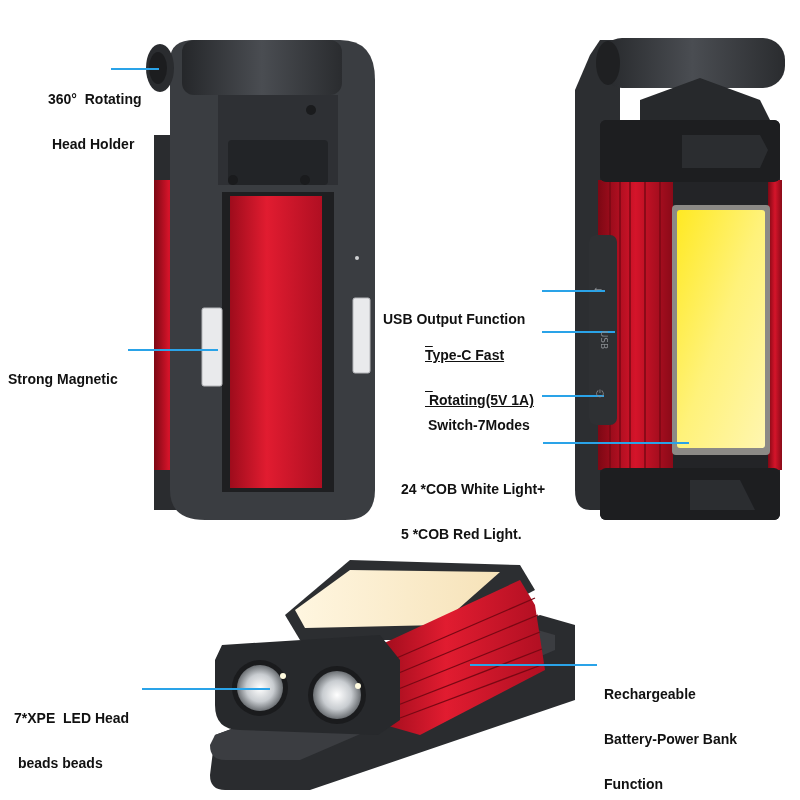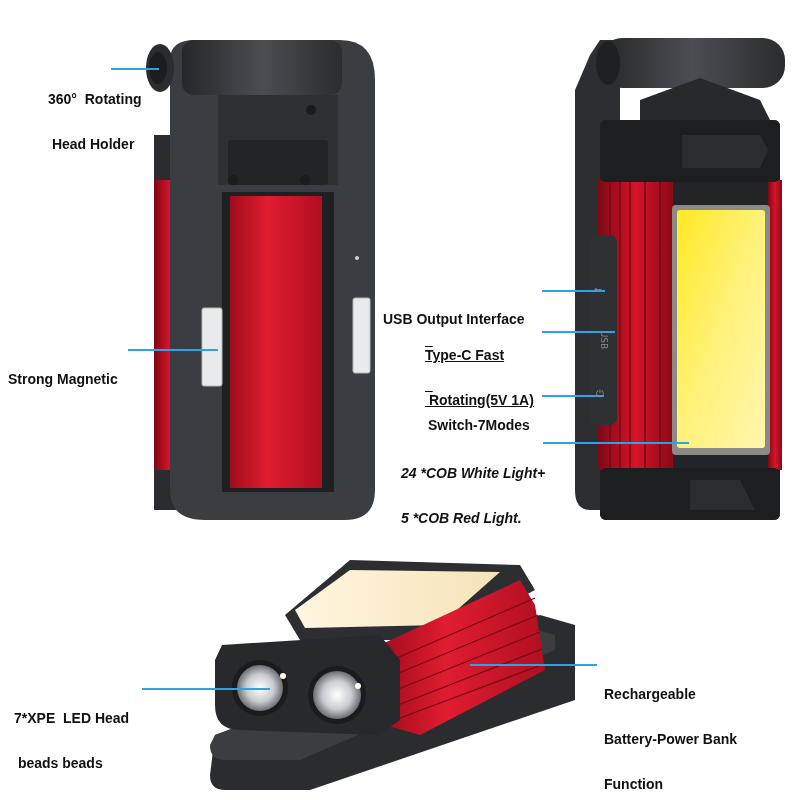--- a/index.html
+++ b/index.html
@@ -137,36 +137,36 @@
   <div> Head Holder</div>
 </div>
 <div class="leader" style="left:111px; top:68px; width:48px;"></div>
 
 <div class="label" style="left:8px; top:342px;">
   <div>Strong Magnetic</div>
 </div>
 <div class="leader" style="left:128px; top:349px; width:90px;"></div>
 
 <div class="label" style="left:383px; top:282px;">
-  <div>USB Output Interface</div>
+  <div>USB Output Function</div>
 </div>
 <div class="leader" style="left:542px; top:290px; width:63px;"></div>
 
 <div class="label" style="left:425px; top:318px;text-decoration:underline;">
   <div>Type-C Fast</div>
   <div> Rotating(5V 1A)</div>
 </div>
 <div class="leader" style="left:542px; top:331px; width:73px;"></div>
 
 <div class="label" style="left:428px; top:388px;">
   <div>Switch-7Modes</div>
 </div>
 <div class="leader" style="left:542px; top:395px; width:62px;"></div>
 
-<div class="label" style="left:401px; top:436px;font-style:italic;">
+<div class="label" style="left:401px; top:452px;">
   <div>24 *COB White Light+</div>
   <div>5 *COB Red Light.</div>
 </div>
 <div class="leader" style="left:543px; top:442px; width:146px;"></div>
 
 <div class="label" style="left:14px; top:681px;">
   <div>7*XPE  LED Head</div>
   <div> beads beads</div>
 </div>
 <div class="leader" style="left:142px; top:688px; width:128px;"></div>

